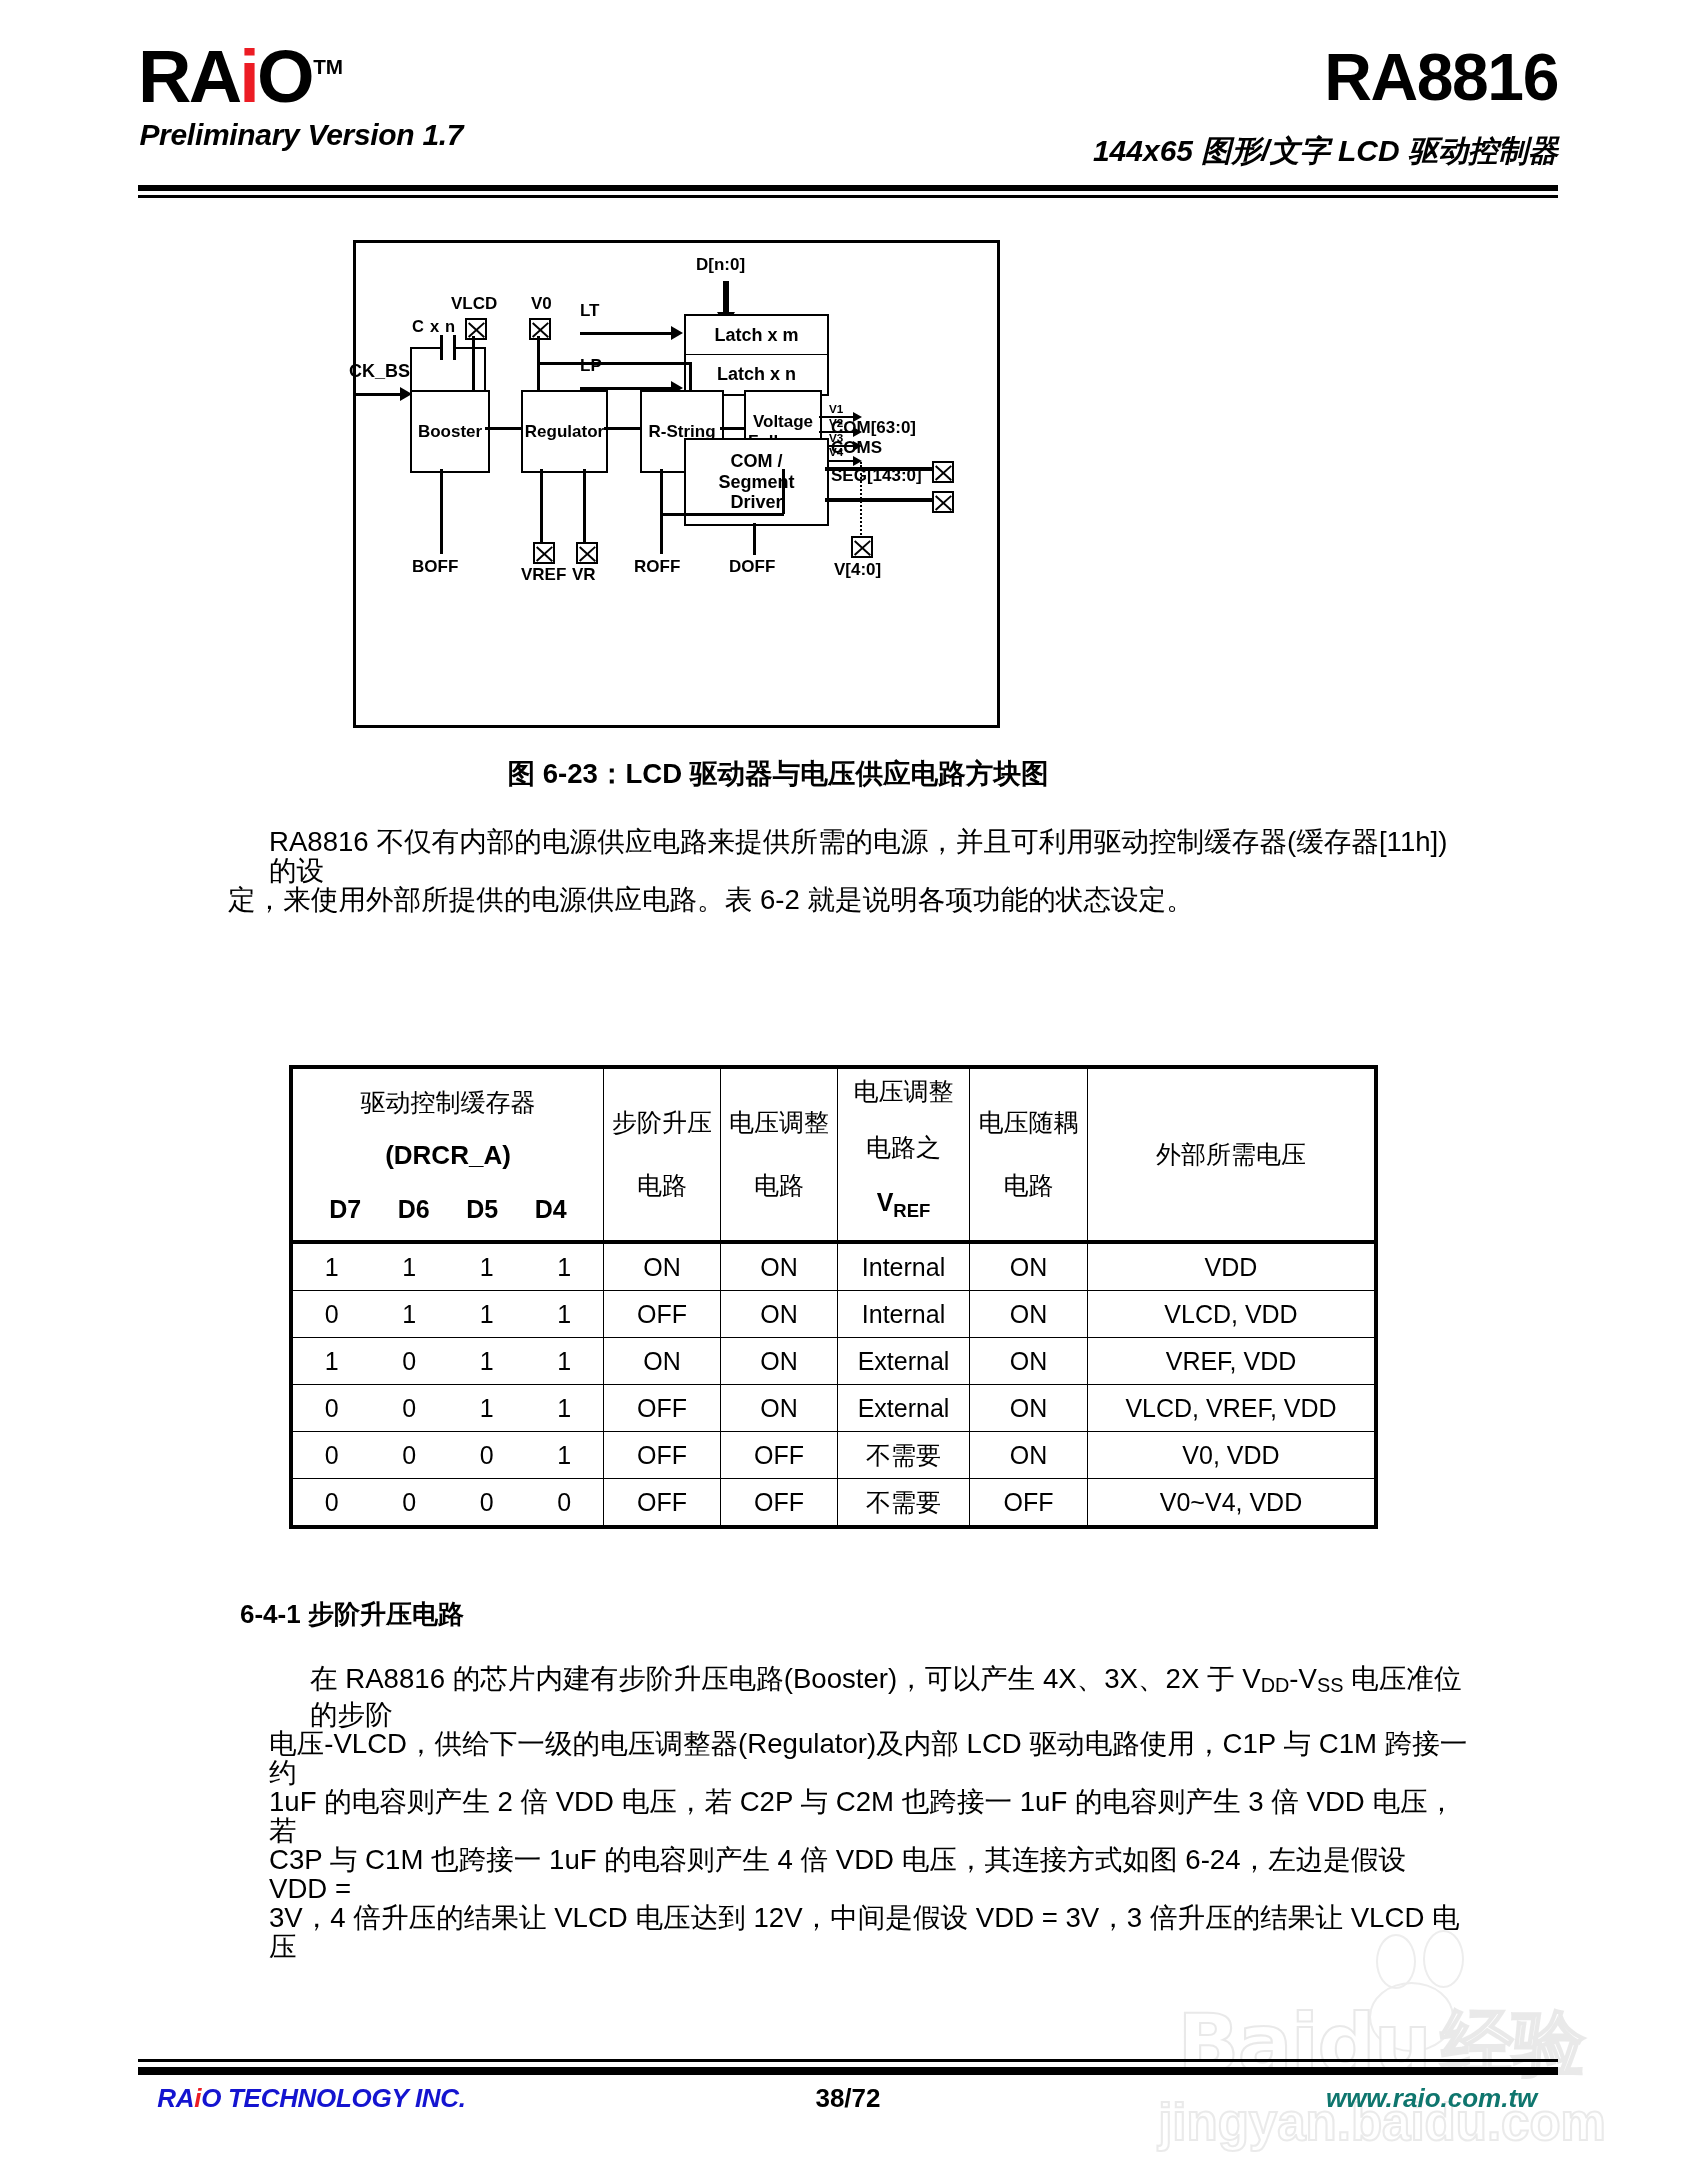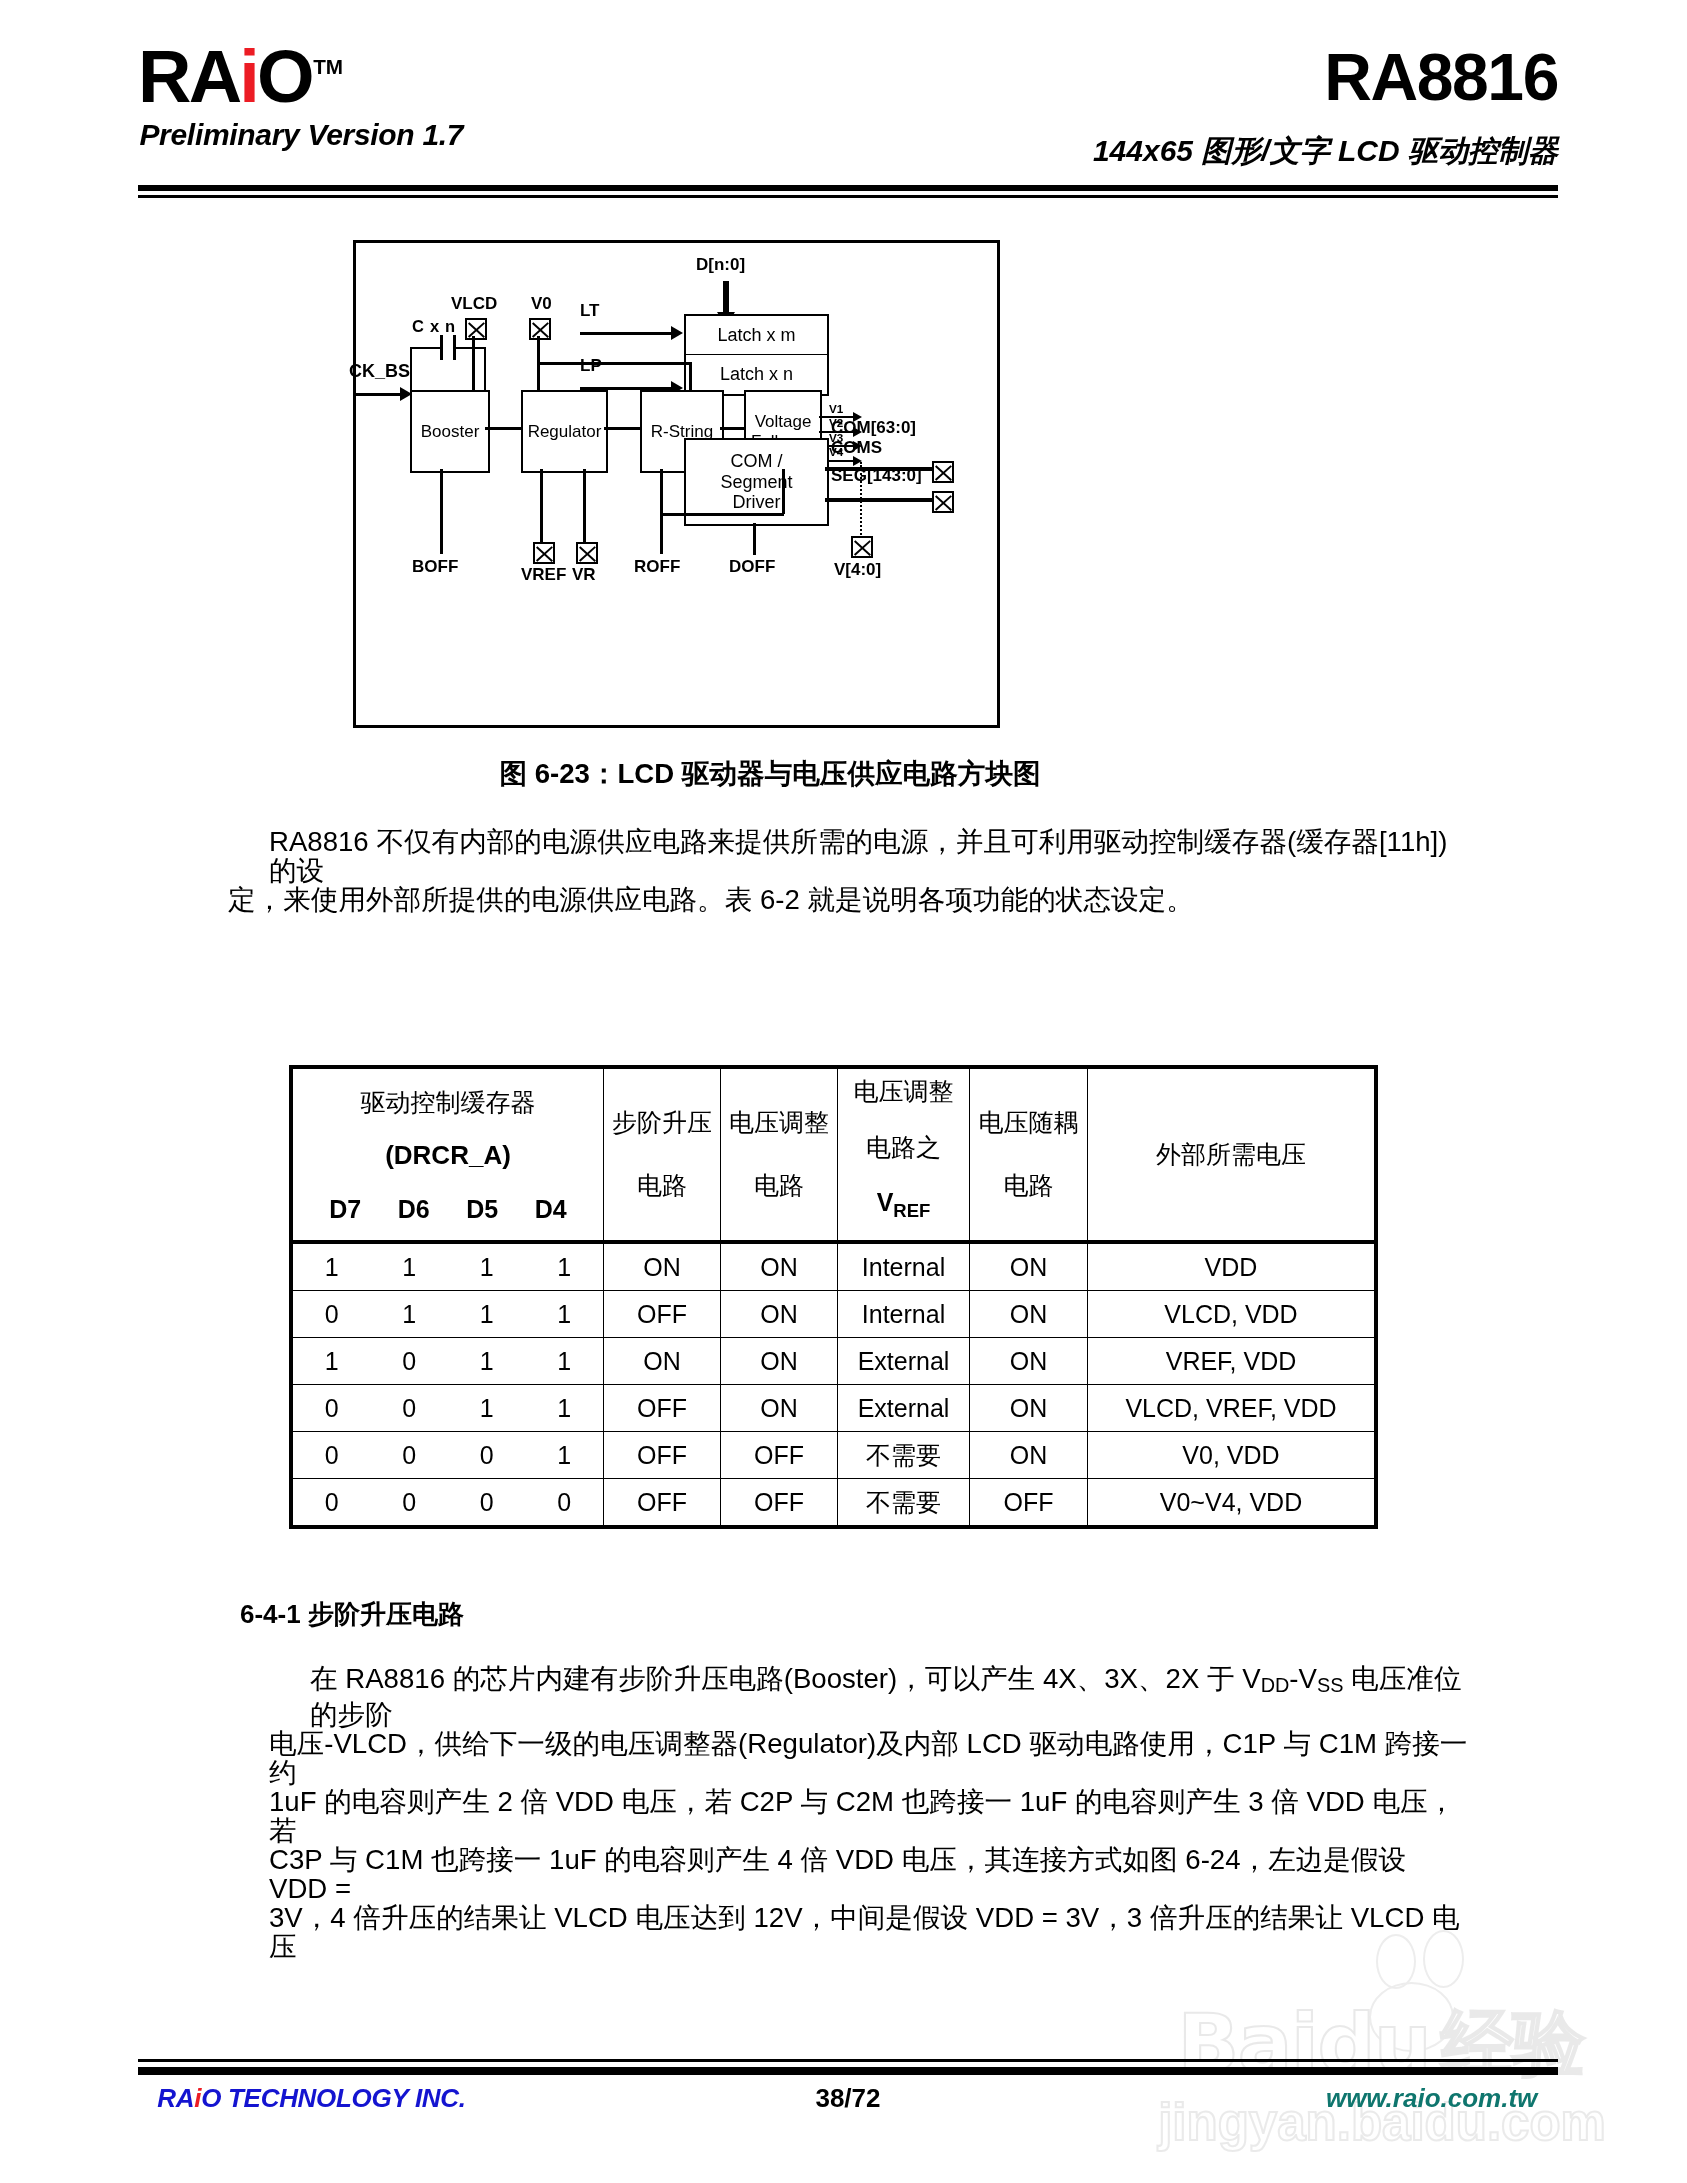--- a/index.html
+++ b/index.html
@@ -15,35 +15,35 @@
   .prelim{position:absolute;left:1.4px;top:90px;font-size:30px;font-weight:bold;font-style:italic;letter-spacing:-0.3px;}
   .partno{position:absolute;right:0;top:16.5px;font-size:66px;font-weight:bold;letter-spacing:-1.4px;text-align:right;line-height:66px;}
   .subtitle{position:absolute;right:0;top:103px;font-size:30px;font-weight:bold;font-style:italic;text-align:right;white-space:nowrap;}
   .hrule{position:absolute;left:138px;width:1420px;background:#000;}
   .hrule.r1{top:185px;height:6.2px;}
   .hrule.r2{top:195px;height:2.8px;}
 
   
   .figbox{position:absolute;left:353px;top:240px;width:641px;height:482px;border:3.4px solid #000;background:#fff;}
   .fig{position:absolute;left:353px;top:240px;width:641px;height:482px;}
-  .fig .blk{position:absolute;border:2.8px solid #000;background:#fff;display:flex;align-items:center;justify-content:center;text-align:center;font-weight:normal;line-height:1.12;}
+  .fig .blk{position:absolute;border:2.8px solid #000;background:#fff;display:flex;align-items:center;justify-content:center;text-align:center;font-weight:bold;line-height:1.12;}
   .fig .lbl{position:absolute;font-weight:bold;white-space:nowrap;}
   .fig .ln{position:absolute;background:#000;}
   .fig .pad{position:absolute;width:18px;height:18px;border:2.1px solid #000;background:#fff;}
   .fig .pad::before,.fig .pad::after{content:"";position:absolute;left:-1.4px;top:50%;width:20.7px;height:2.1px;background:#000;transform-origin:center;}
   .fig .pad::before{transform:rotate(42deg);}
   .fig .pad::after{transform:rotate(-42deg);}
   .fig .arrow{position:absolute;width:0;height:0;}
   .fig .ar-r{border-top:7.6px solid transparent;border-bottom:7.6px solid transparent;border-left:12.4px solid #000;}
   .fig .ar-d{border-left:9.6px solid transparent;border-right:9.6px solid transparent;border-top:15px solid #000;}
   .fig .ar-rs{border-top:5.5px solid transparent;border-bottom:5.5px solid transparent;border-left:9.6px solid #000;}
   .fig .dot{position:absolute;border-left:2.8px dotted #000;}
 
   
-  .figcap{position:absolute;left:0;top:755px;width:1540px;text-align:center;font-size:27.6px;font-weight:bold;}
+  .figcap{position:absolute;left:0;top:755px;width:1540px;text-align:center;font-size:27.6px;font-weight:bold;padding-left:8px;}
   .para{position:absolute;font-size:27.6px;line-height:29px;}
   .p1{left:269px;top:827px;width:1185px;}
   .p1 .l2{margin-left:-41px;}
   .tblcap{position:absolute;left:0;top:1021px;width:1687px;text-align:center;font-size:27.6px;font-weight:bold;}
 
   
   .tbl{position:absolute;left:289px;top:1065px;width:1089px;border-collapse:collapse;border:4.8px solid #000;background:#fff;}
   .tbl td,.tbl th{border:1.4px solid #000;text-align:center;vertical-align:middle;font-size:25px;font-weight:normal;padding:0;}
   .tbl thead th{font-size:25px;font-weight:normal;height:171px;line-height:1.35;}
   .tbl thead tr th{border-bottom:4.8px solid #000;}

